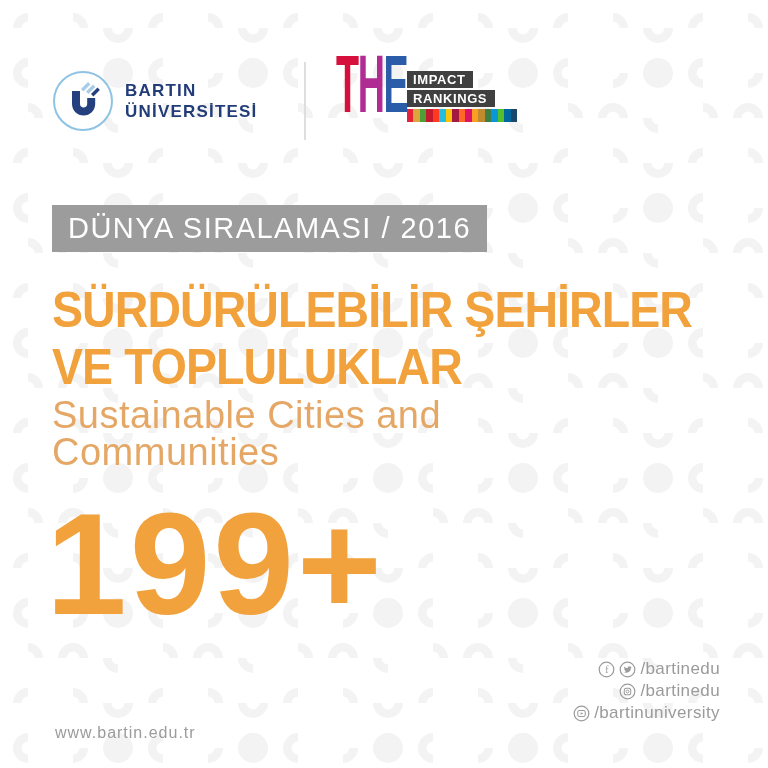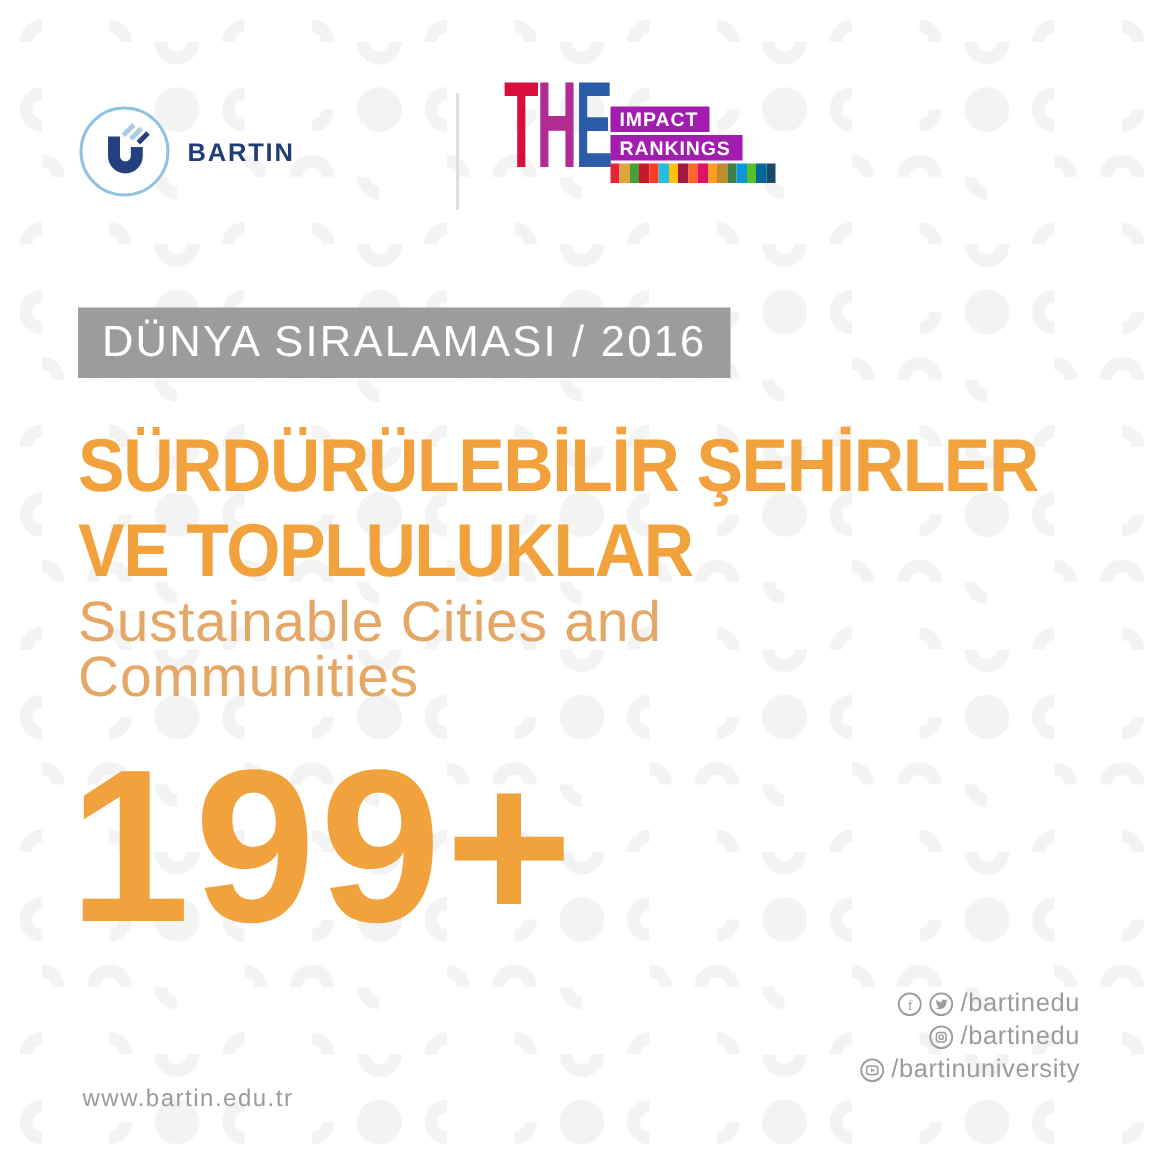--- a/index.html
+++ b/index.html
@@ -16,21 +16,21 @@
   .logo-divider{left:304px;top:62px;width:2px;height:78px;background:#DEDEDE;}
 
   .the-logo{left:336px;top:66px;width:200px;height:64px;}
   .the-letters{
     position:absolute;left:0;top:-13px;display:flex;
     font-size:82px;font-weight:800;line-height:62px;letter-spacing:-3px;
     transform:scale(0.46,1);transform-origin:left top;
   }
   .the-col{position:absolute;left:71px;top:5px;display:flex;flex-direction:column;gap:2px;align-items:flex-start;}
   .the-box{
-    background:#a21caf;color:#ffffff;font-size:13px;font-weight:700;
+    background:#404040;color:#ffffff;font-size:13px;font-weight:700;
     letter-spacing:0.6px;line-height:13px;padding:2px 8px 2px 6px;width:fit-content;
   }
   .sdg-bar{display:flex;width:110px;height:13px;}
   .sdg-bar span{flex:1;}
 
   
   .badge{
     left:52px;top:205px;width:435px;height:47px;
     display:flex;align-items:center;justify-content:center;
     font-size:29px;letter-spacing:1.5px;font-weight:400;
@@ -81,20 +81,21 @@
   <div class="layer uni-logo">
     <svg width="62" height="62" viewBox="0 0 62 62">
       <circle cx="31" cy="31" r="29" fill="#ffffff" stroke="#8FC3E3" stroke-width="2"></circle>
       <path d="M20,21 h8 v13 c0,2 1.6,3.6 3.6,3.6 2,0 3.6,-1.6 3.6,-3.6 v-6 h8 v6 c0,6.4 -5.2,11.6 -11.6,11.6 C25.2,45.6 20,40.4 20,34 Z" fill="#24407E"></path>
       <path d="M29,19 l7,-7 2.4,2.4 -7,7 z" fill="#A9CDE8"></path>
       <path d="M34,21.5 l7,-7 2.4,2.4 -7,7 z" fill="#A9CDE8"></path>
       <path d="M39,24 l6.5,-6.5 2.4,2.4 -6.5,6.5 z" fill="#24407E"></path>
     </svg>
     <div class="uni-name" style="color: rgb(34, 60, 120);">
       <div>BARTIN</div>
+      <div>ÜNİVERSİTESİ</div>
     </div>
   </div>
 
   <div class="layer logo-divider" style="background: rgb(222, 222, 222);"></div>
 
   <div class="layer the-logo">
     <div class="the-letters">
       <span class="the-letter" style="color: rgb(214, 15, 60);">T</span>
       <span class="the-letter" style="color: rgb(176, 44, 147);">H</span>
       <span class="the-letter" style="color: rgb(43, 92, 168);">E</span>

